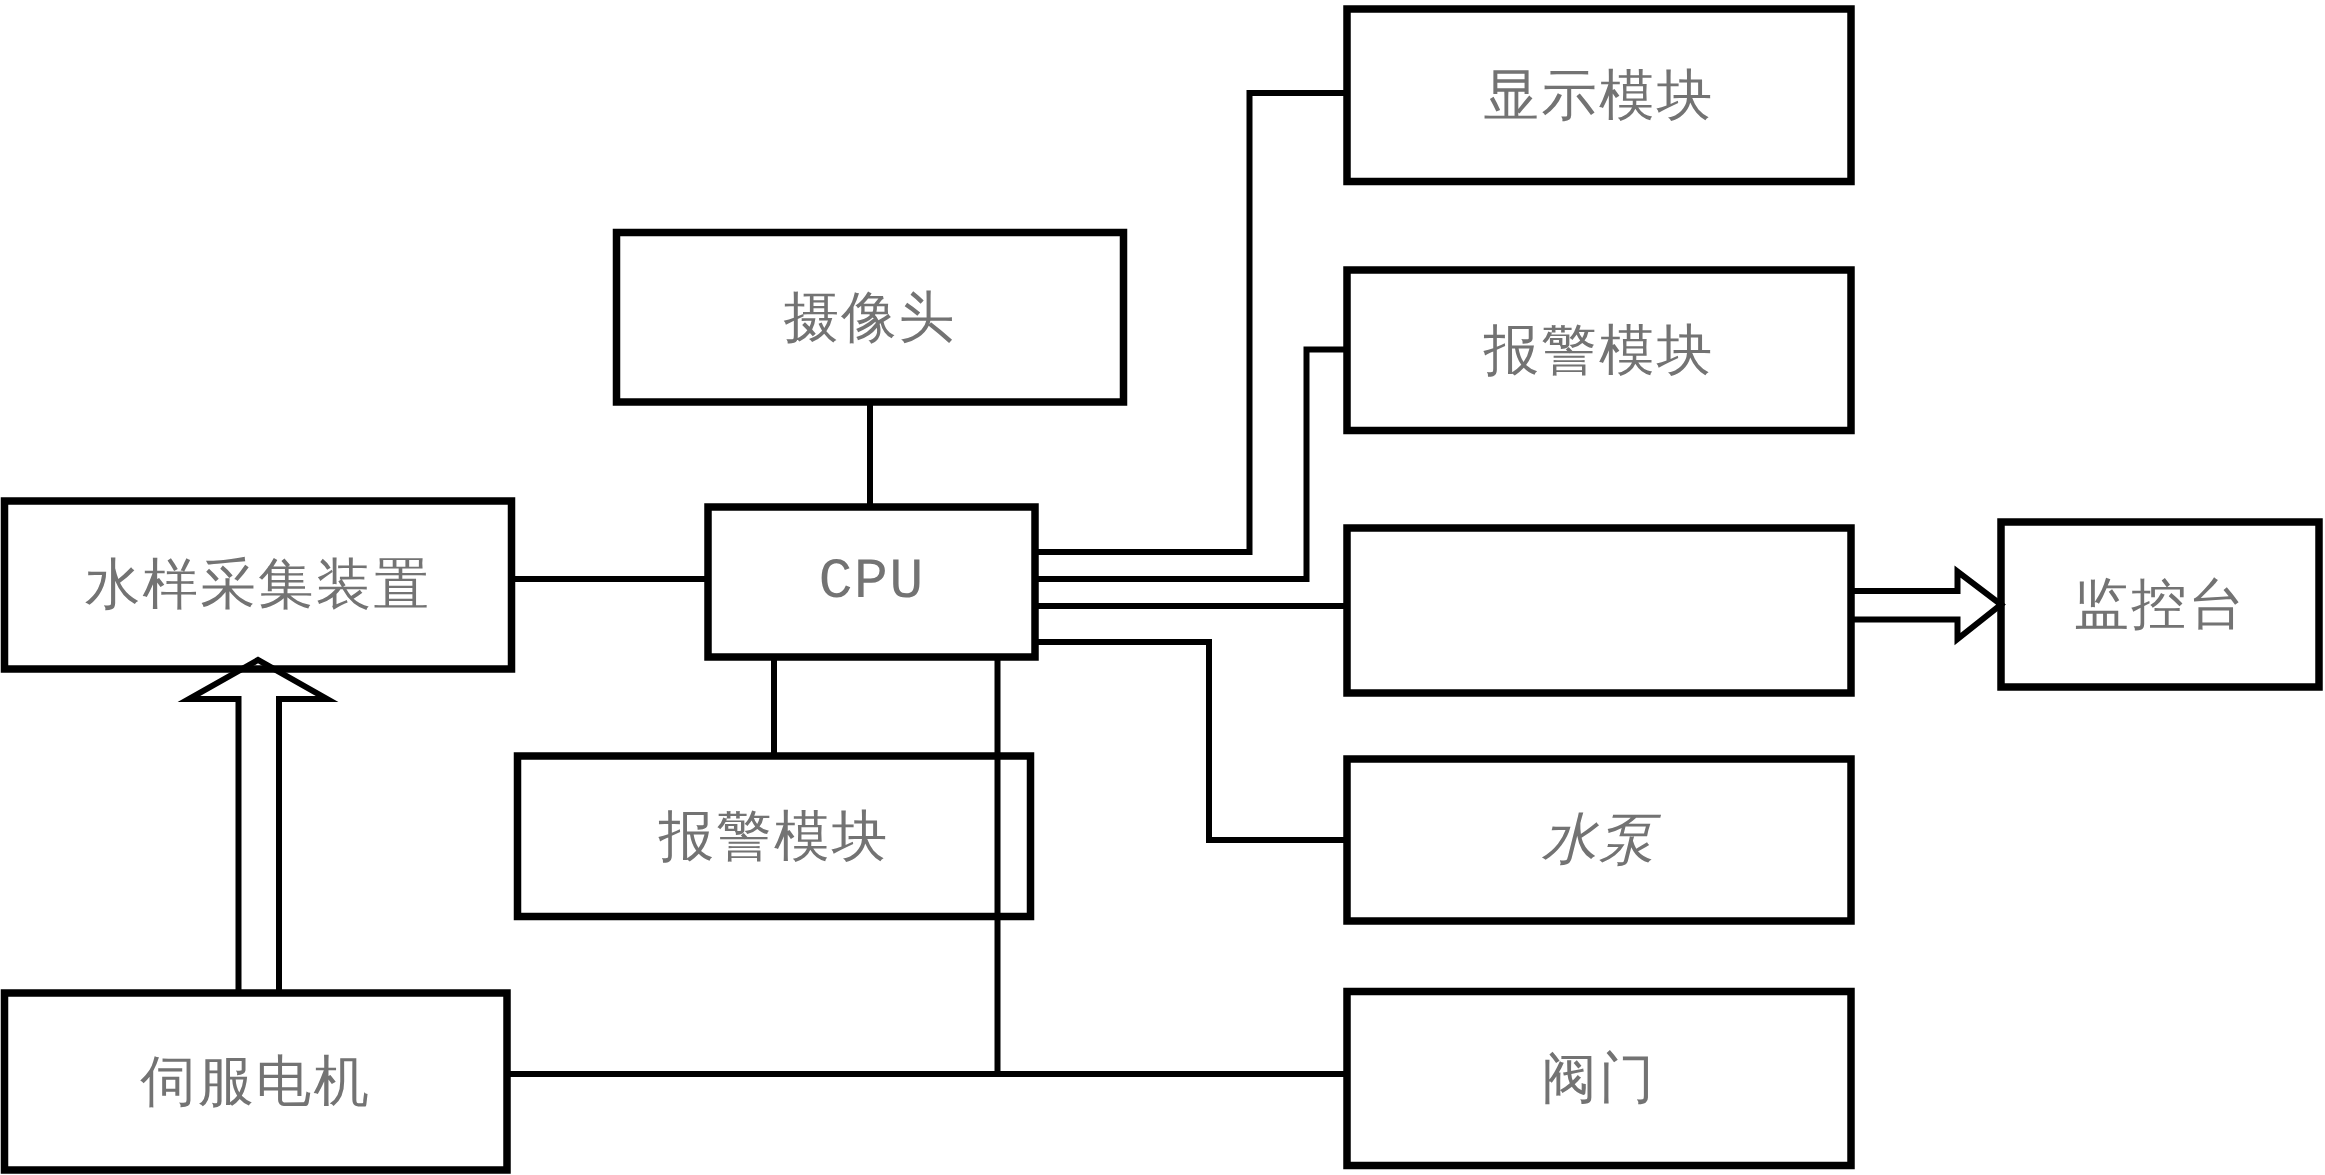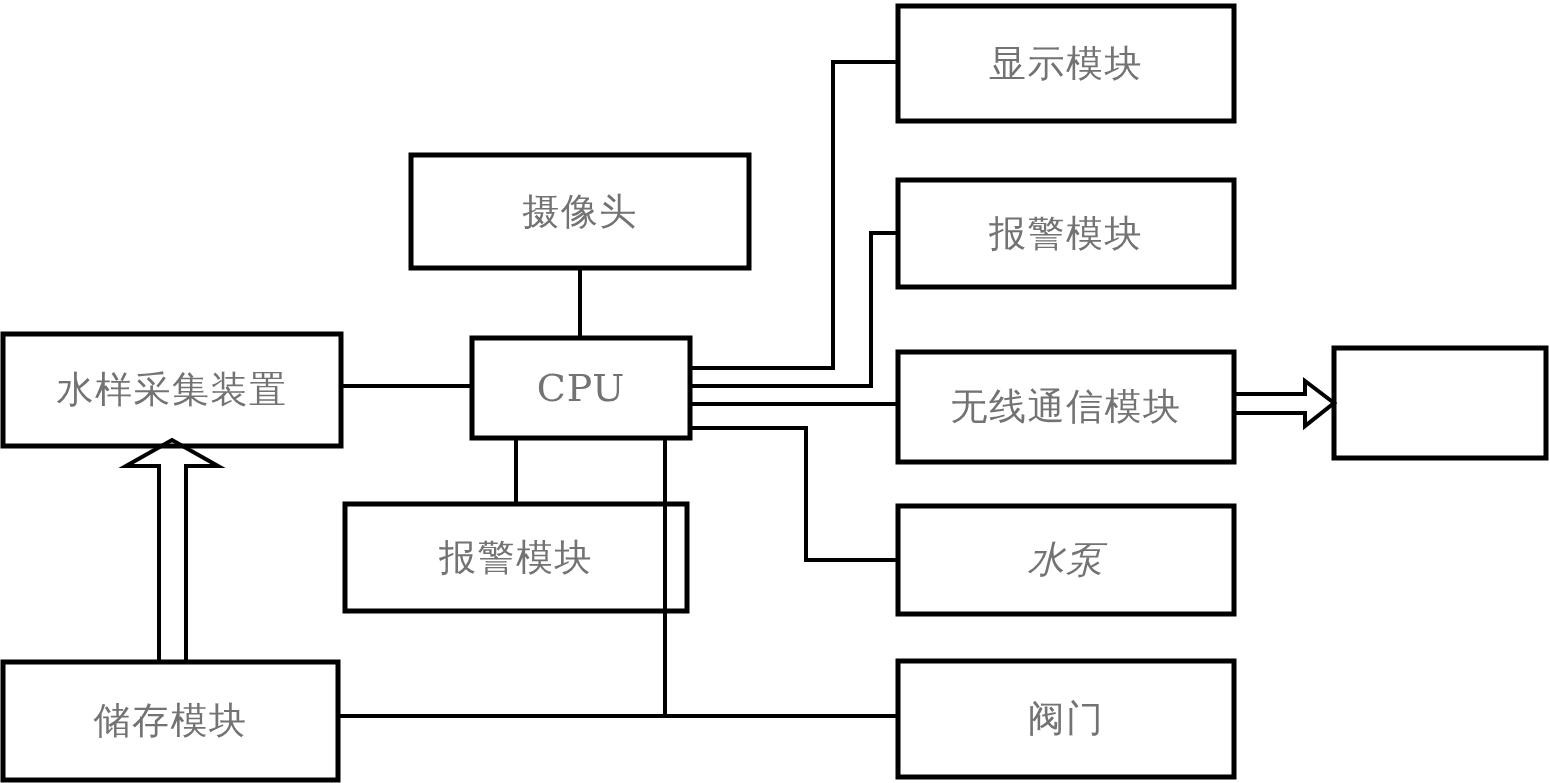--- a/index.html
+++ b/index.html
@@ -105,32 +105,32 @@
                L 1334 403
                L 1305 426
                L 1305 413
                L 1234 413"></path>
     </g>
 
   </svg>
 
   <div class="node-label cjk" style="left:3px;   top:334px; width:338px; height:112px;font-family:Liberation Serif, serif;">水样采集装置</div>
 
-  <div class="node-label cjk" style="left:3px;   top:662px; width:335px; height:118px;">储存模块</div>
+  <div class="node-label cjk" style="left:3px;   top:662px; width:335px; height:118px;">伺服电机</div>
 
   <div class="node-label cjk" style="left:411px; top:155px; width:338px; height:113px;">摄像头</div>
 
-  <div class="node-label latin" style="left:472px; top:338px; width:218px; height:100px;">CPU</div>
+  <div class="node-label latin" style="left:472px; top:338px; width:218px; height:100px;font-family:Liberation Mono, monospace;">CPU</div>
 
   <div class="node-label cjk" style="left:345px; top:504px; width:342px; height:107px;">报警模块</div>
 
   <div class="node-label cjk" style="left:898px; top:6px;   width:336px; height:115px;">显示模块</div>
 
   <div class="node-label cjk" style="left:898px; top:180px; width:336px; height:107px;">报警模块</div>
 
-  <div class="node-label cjk" style="left:898px; top:352px; width:336px; height:110px;">无线通信模块</div>
 
   <div class="node-label cjk" style="left:898px; top:506px; width:336px; height:108px;font-style:italic;">水泵</div>
 
   <div class="node-label cjk" style="left:898px; top:661px; width:336px; height:116px;">阀门</div>
 
+  <div class="node-label cjk" style="left:1334px; top:348px; width:212px; height:110px;">监控台</div>
 
 </div>
 
 </body></html>

